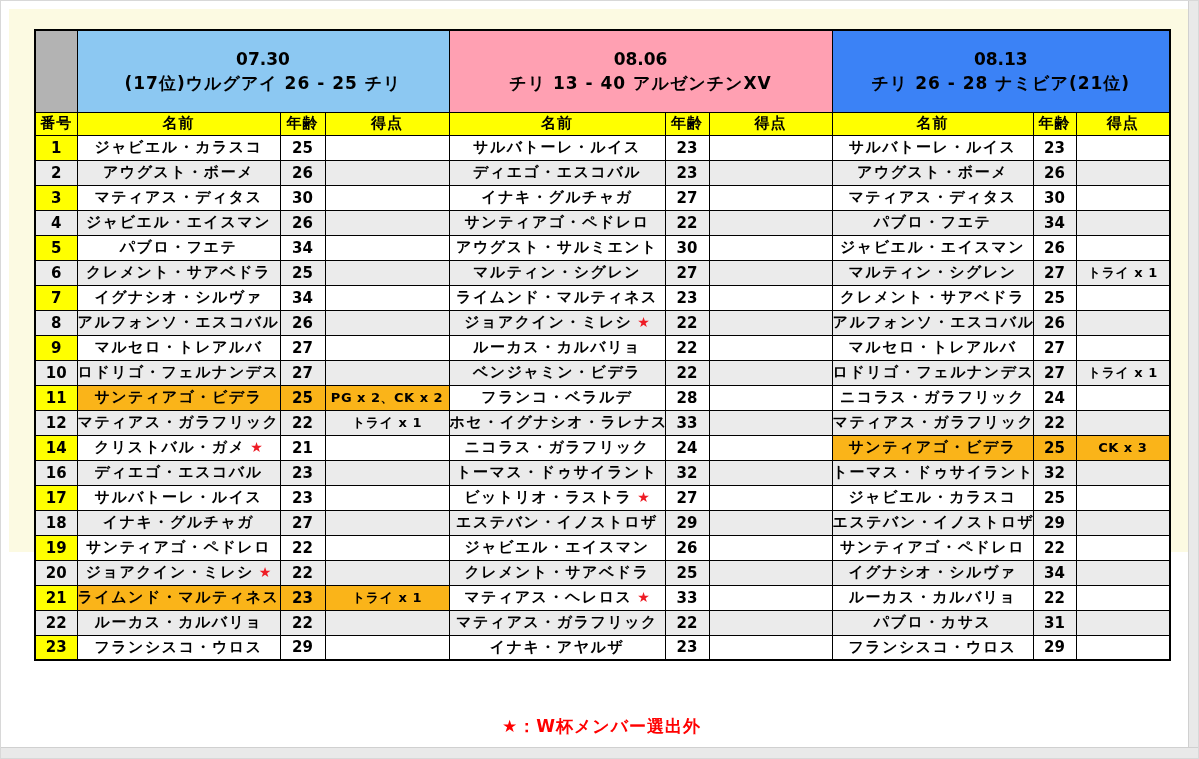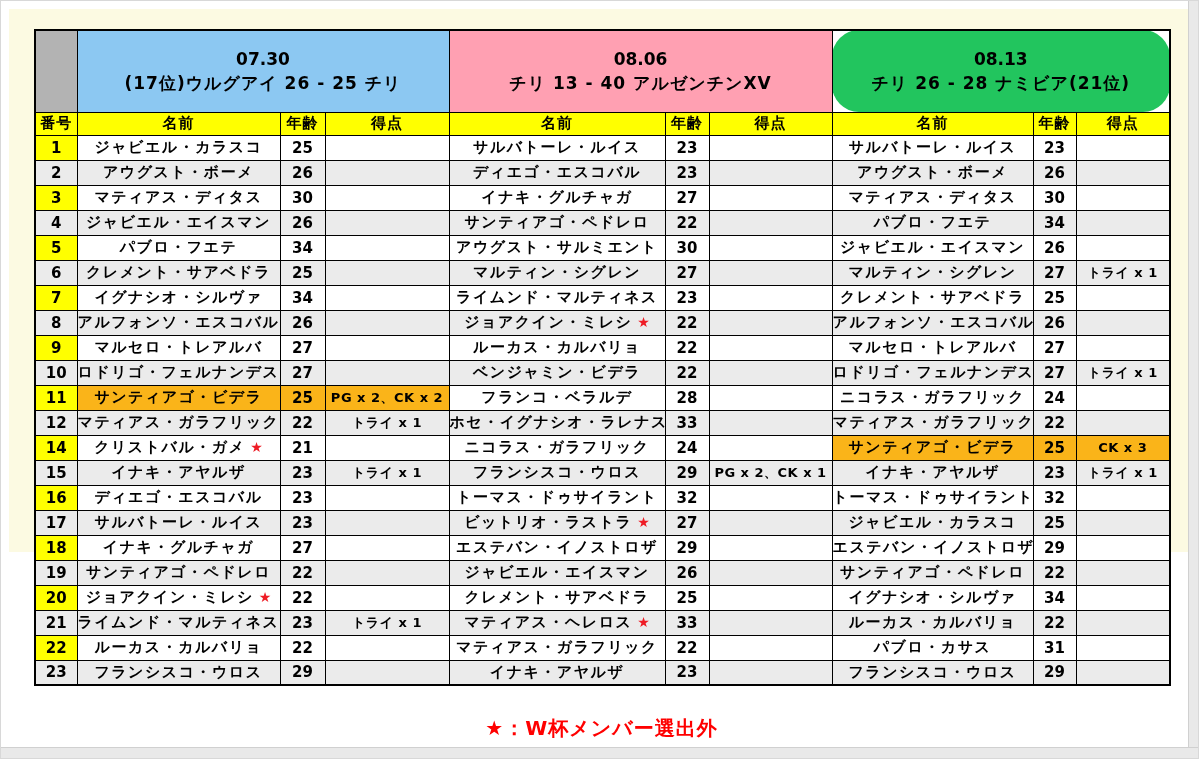--- a/index.html
+++ b/index.html
@@ -22,21 +22,21 @@
   th.sec .hdr-date{font-size:17px;line-height:1.45;}
   th.sec .hdr-result{font-size:17px;line-height:1.45;letter-spacing:1px;}
   tr.colhead-row th{background:var(--header_yellow);font-size:15px;letter-spacing:1px;font-family:Liberation Mono, monospace;}
   tbody td{font-size:15px;background:#fff;}
   tbody tr:nth-child(even) td{background:var(--zebra_gray);}
   tbody td.num{background:var(--header_yellow);font-size:15px;}
   tbody td.name{letter-spacing:1.5px;}
   tbody td.score{font-size:13px;letter-spacing:0.5px;}
   tbody td.hl{background:var(--highlight_orange);}
   .star{color:var(--star_red);font-size:14px;letter-spacing:0;}
-  .footnote{position:absolute;left:25px;top:706px;width:1135px;text-align:center;color:var(--note_red);font-size:20px;letter-spacing:1px;}
+  .footnote{position:absolute;left:25px;top:706px;width:1135px;text-align:center;color:var(--note_red);font-size:17px;letter-spacing:1px;}
 </style>
 </head>
 <body>
 
 <div class="viewport">
   <div class="page">
 
     <table class="roster">
       <colgroup>
         <col style="width:42px">
@@ -54,21 +54,21 @@
         <tr class="match-row">
           <th class="corner"></th>
           <th class="sec" colspan="3" style="background: rgb(140, 200, 242);">
             <div class="hdr-date">07.30</div>
             <div class="hdr-result">(17位)ウルグアイ 26 - 25 チリ</div>
           </th>
           <th class="sec" colspan="3" style="background: rgb(255, 160, 178);">
             <div class="hdr-date">08.06</div>
             <div class="hdr-result">チリ 13 - 40 アルゼンチンXV</div>
           </th>
-          <th class="sec" colspan="3" style="background: #22c55e; border-radius: 27px;">
+          <th class="sec" colspan="3" style="background: #3b82f6;">
             <div class="hdr-date">08.13</div>
             <div class="hdr-result">チリ 26 - 28 ナミビア(21位)</div>
           </th>
         </tr>
         <tr class="colhead-row">
           <th>番号</th>
           <th>名前</th>
           <th>年齢</th>
           <th>得点</th>
           <th>名前</th>
@@ -230,32 +230,20 @@
             <td class="age">21</td>
             <td class="score"></td>
             <td class="name"><span>ニコラス・ガラフリック</span></td>
             <td class="age">24</td>
             <td class="score"></td>
             <td class="name hl"><span>サンティアゴ・ビデラ</span></td>
             <td class="age hl">25</td>
             <td class="score hl">CK x 3</td>
           </tr>
           <tr>
-            <td class="num">15</td>
-            <td class="name hl"><span>イナキ・アヤルザ</span></td>
-            <td class="age hl">23</td>
-            <td class="score hl">トライ x 1</td>
-            <td class="name hl"><span>フランシスコ・ウロス</span></td>
-            <td class="age hl">29</td>
-            <td class="score hl">PG x 2、CK x 1</td>
-            <td class="name hl"><span>イナキ・アヤルザ</span></td>
-            <td class="age hl">23</td>
-            <td class="score hl">トライ x 1</td>
-          </tr>
-          <tr>
             <td class="num">16</td>
             <td class="name"><span>ディエゴ・エスコバル</span></td>
             <td class="age">23</td>
             <td class="score"></td>
             <td class="name"><span>トーマス・ドゥサイラント</span></td>
             <td class="age">32</td>
             <td class="score"></td>
             <td class="name"><span>トーマス・ドゥサイラント</span></td>
             <td class="age">32</td>
             <td class="score"></td>

